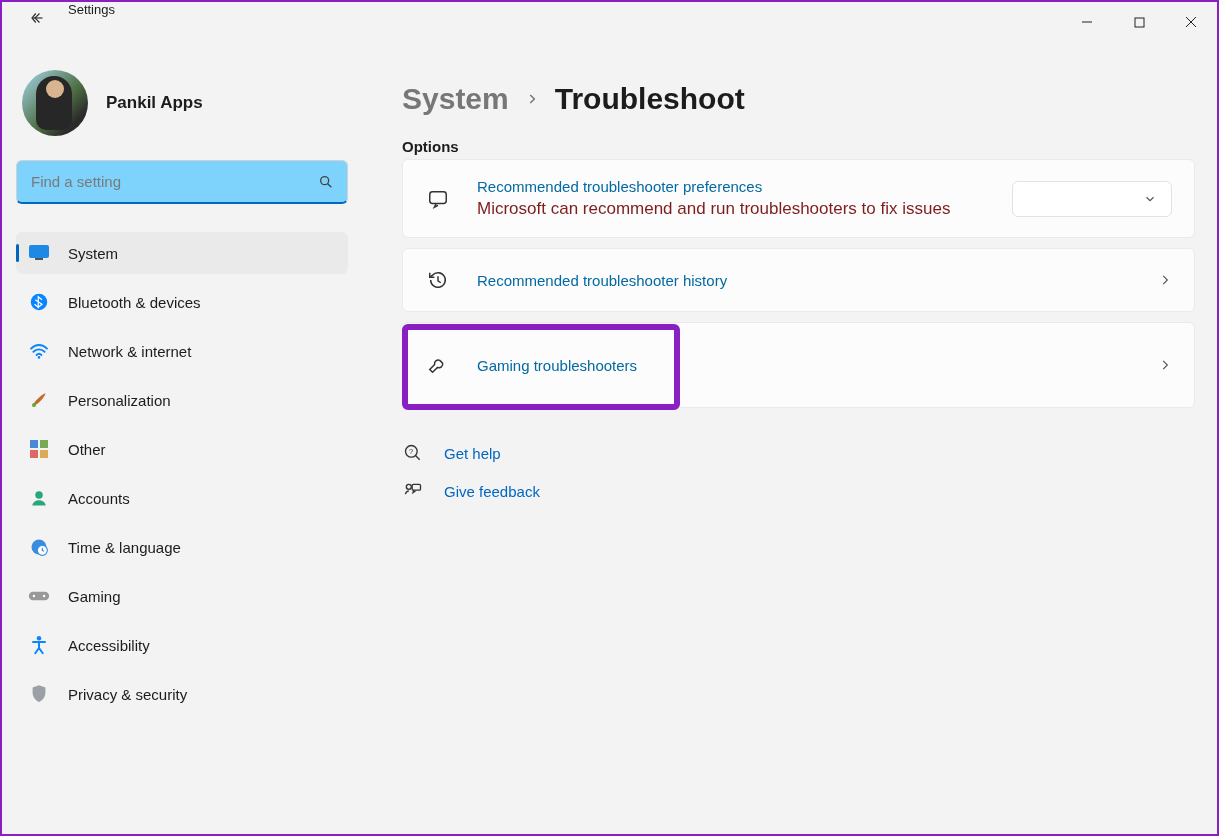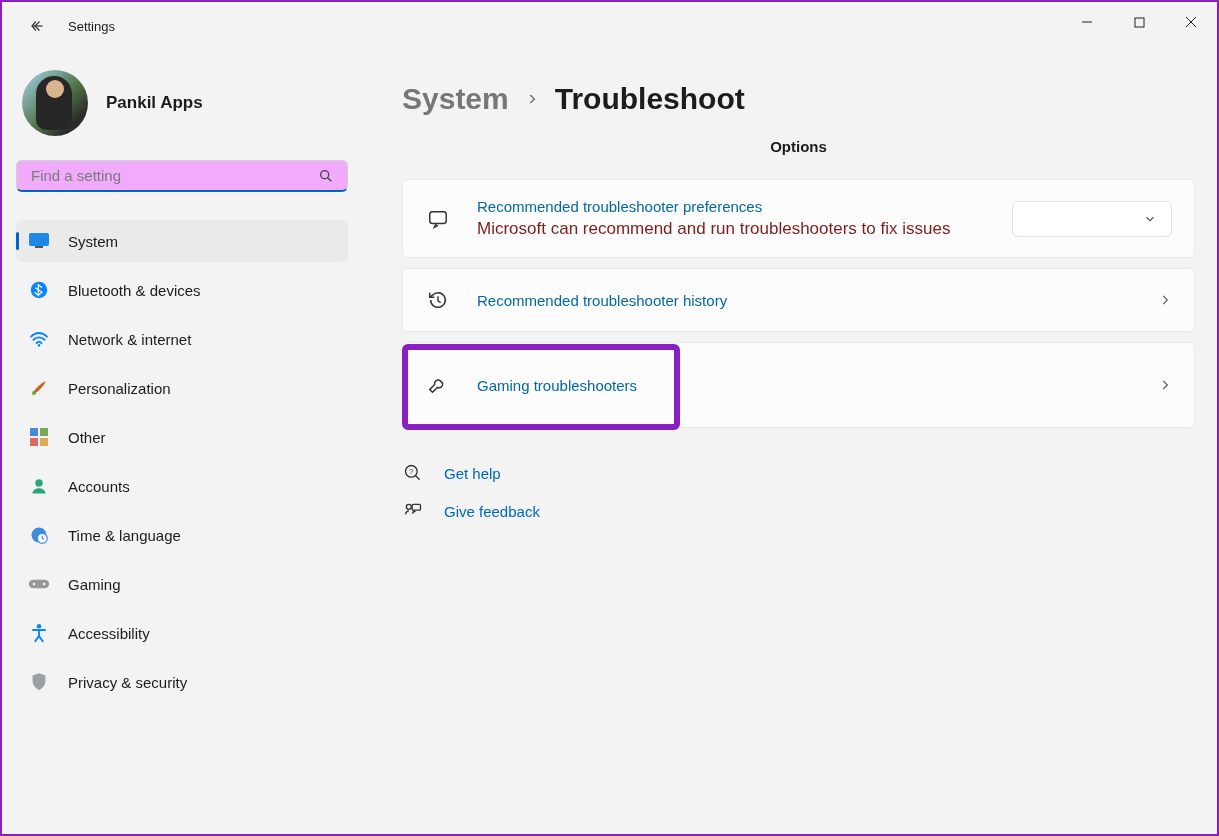--- a/index.html
+++ b/index.html
@@ -13,21 +13,21 @@
     height: 836px;
     border: 2px solid #8a1fc2;
     position: relative;
     overflow: hidden;
   }
 
   
   .titlebar {
     height: 48px;
     display: flex;
-    align-items: center;
+    align-items: flex-start;
     padding-left: 20px;
   }
   .titlebar .back-btn {
     width: 32px; height: 32px;
     display: flex; align-items: center; justify-content: center;
     border-radius: 4px;
     cursor: default;
     margin-right: 14px;
   }
   .titlebar .app-title {
@@ -91,25 +91,25 @@
     font-size: 17px;
     font-weight: 600;
   }
 
   .search-wrap {
     position: relative;
     margin-bottom: 28px;
   }
   .search {
     width: 100%;
-    height: 32px;
+    height: 44px;
     border: 1px solid #d0d0d0;
     border-bottom: 2px solid #0067c0;
     border-radius: 6px;
-    background: #f0abfc;
+    background: #7dd3fc;
     padding: 0 40px 0 14px;
     font-size: 15px;
     color: #333;
     font-family: inherit;
     outline: none;
   }
   .search::placeholder { color: #7a7a7a; }
   .search-icon-wrap {
     position: absolute;
     right: 14px;
@@ -160,22 +160,21 @@
     margin-bottom: 22px;
     gap: 16px;
   }
   .breadcrumb .crumb-parent { color: #777; font-weight: 600; }
   .breadcrumb .crumb-current { color: #1c1c1c; font-weight: 600; }
   .breadcrumb .crumb-sep { color: #777; }
 
   .section-label {
     font-size: 15px;
     font-weight: 600;
-    margin-bottom: 24px;
-    text-align: center;
+    margin-bottom: 4px;
   }
 
   .card {
     background: #fcfcfc;
     border: 1px solid #eaeaea;
     border-radius: 6px;
     display: flex;
     align-items: center;
     padding: 18px 22px;
     margin-bottom: 10px;

